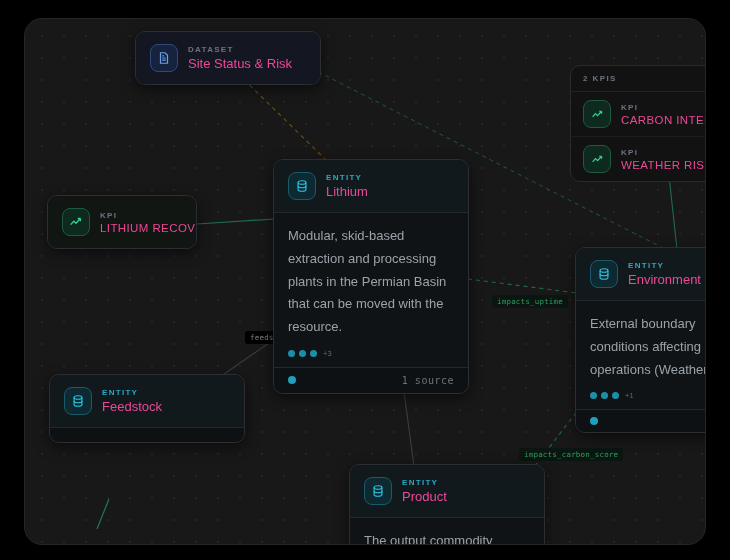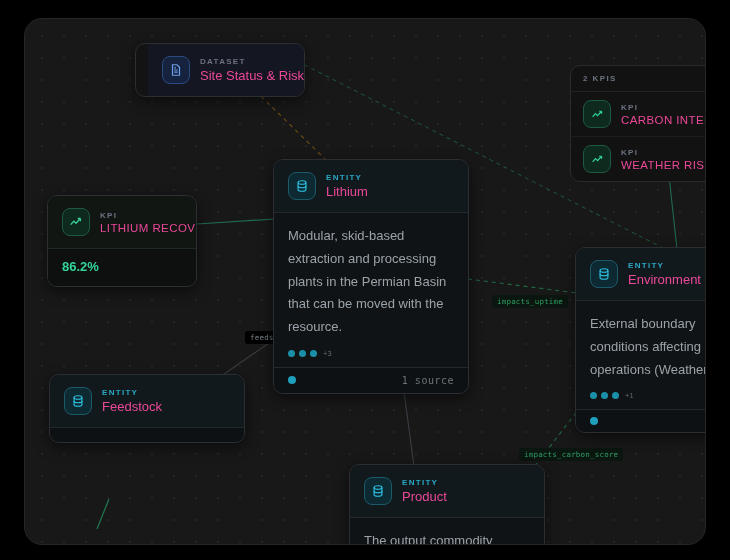--- a/index.html
+++ b/index.html
@@ -163,21 +163,21 @@
       <path d="M 640 120 L 652 230" stroke="#1f6b4d" stroke-width="1.1" fill="none"></path>
 
       <path d="M 72 510 L 84 480" stroke="#1f7a52" stroke-width="1.2" fill="none"></path>
     </svg>
 
     <div class="edge-label green" style="left:467px; top:243px;">impacts_uptime</div>
     <div class="edge-label green" style="left:494px; top:396px;">impacts_carbon_score</div>
     <div class="edge-label gray" style="left:220px; top:312px;">feeds</div>
     <div class="edge-label gray" style="left:362px; top:357px;">produces</div>
 
-    <div class="node" style="left:110px; top:24px; width:170px;padding-left:12px;">
+    <div class="node" style="left:110px; top:12px; width:186px;">
       <div class="node-head dataset">
         <div class="icon-box dataset">
           <svg width="14" height="14" viewBox="0 0 16 16" fill="none" stroke="#6f9fe8" stroke-width="1.4">
             <path d="M4 2h5l3 3v9H4z"></path>
               <path d="M6 8h4M6 10.5h4M6 5.5h2"></path>
           </svg>
         </div>
         <div class="head-text">
           <div class="kicker dataset">DATASET</div>
           <div class="title">Site Status &amp; Risk</div>
@@ -219,23 +219,20 @@
           <svg width="14" height="14" viewBox="0 0 16 16" fill="none" stroke="#34d399" stroke-width="1.5">
             <path d="M2 11l3.5-4 2.5 2.5L13 4"></path>
               <path d="M13 4h-3M13 4v3"></path>
           </svg>
         </div>
         <div class="head-text">
           <div class="kicker kpi">KPI</div>
           <div class="title caps">LITHIUM RECOVERY</div>
         </div>
       </div>
-      <div class="kpi-value-wrap">
-        <div class="kpi-value">86.2%</div>
-      </div>
     </div>
 
     <div class="node" style="left:248px; top:140px; width:196px;">
       <div class="node-head">
         <div class="icon-box entity">
           <svg width="14" height="14" viewBox="0 0 16 16" fill="none" stroke="#2ec6e6" stroke-width="1.3">
             <ellipse cx="8" cy="4" rx="4.5" ry="2"></ellipse>
             <path d="M3.5 4v8c0 1.1 2 2 4.5 2s4.5-.9 4.5-2V4"></path>
             <path d="M3.5 8c0 1.1 2 2 4.5 2s4.5-.9 4.5-2"></path>
           </svg>

